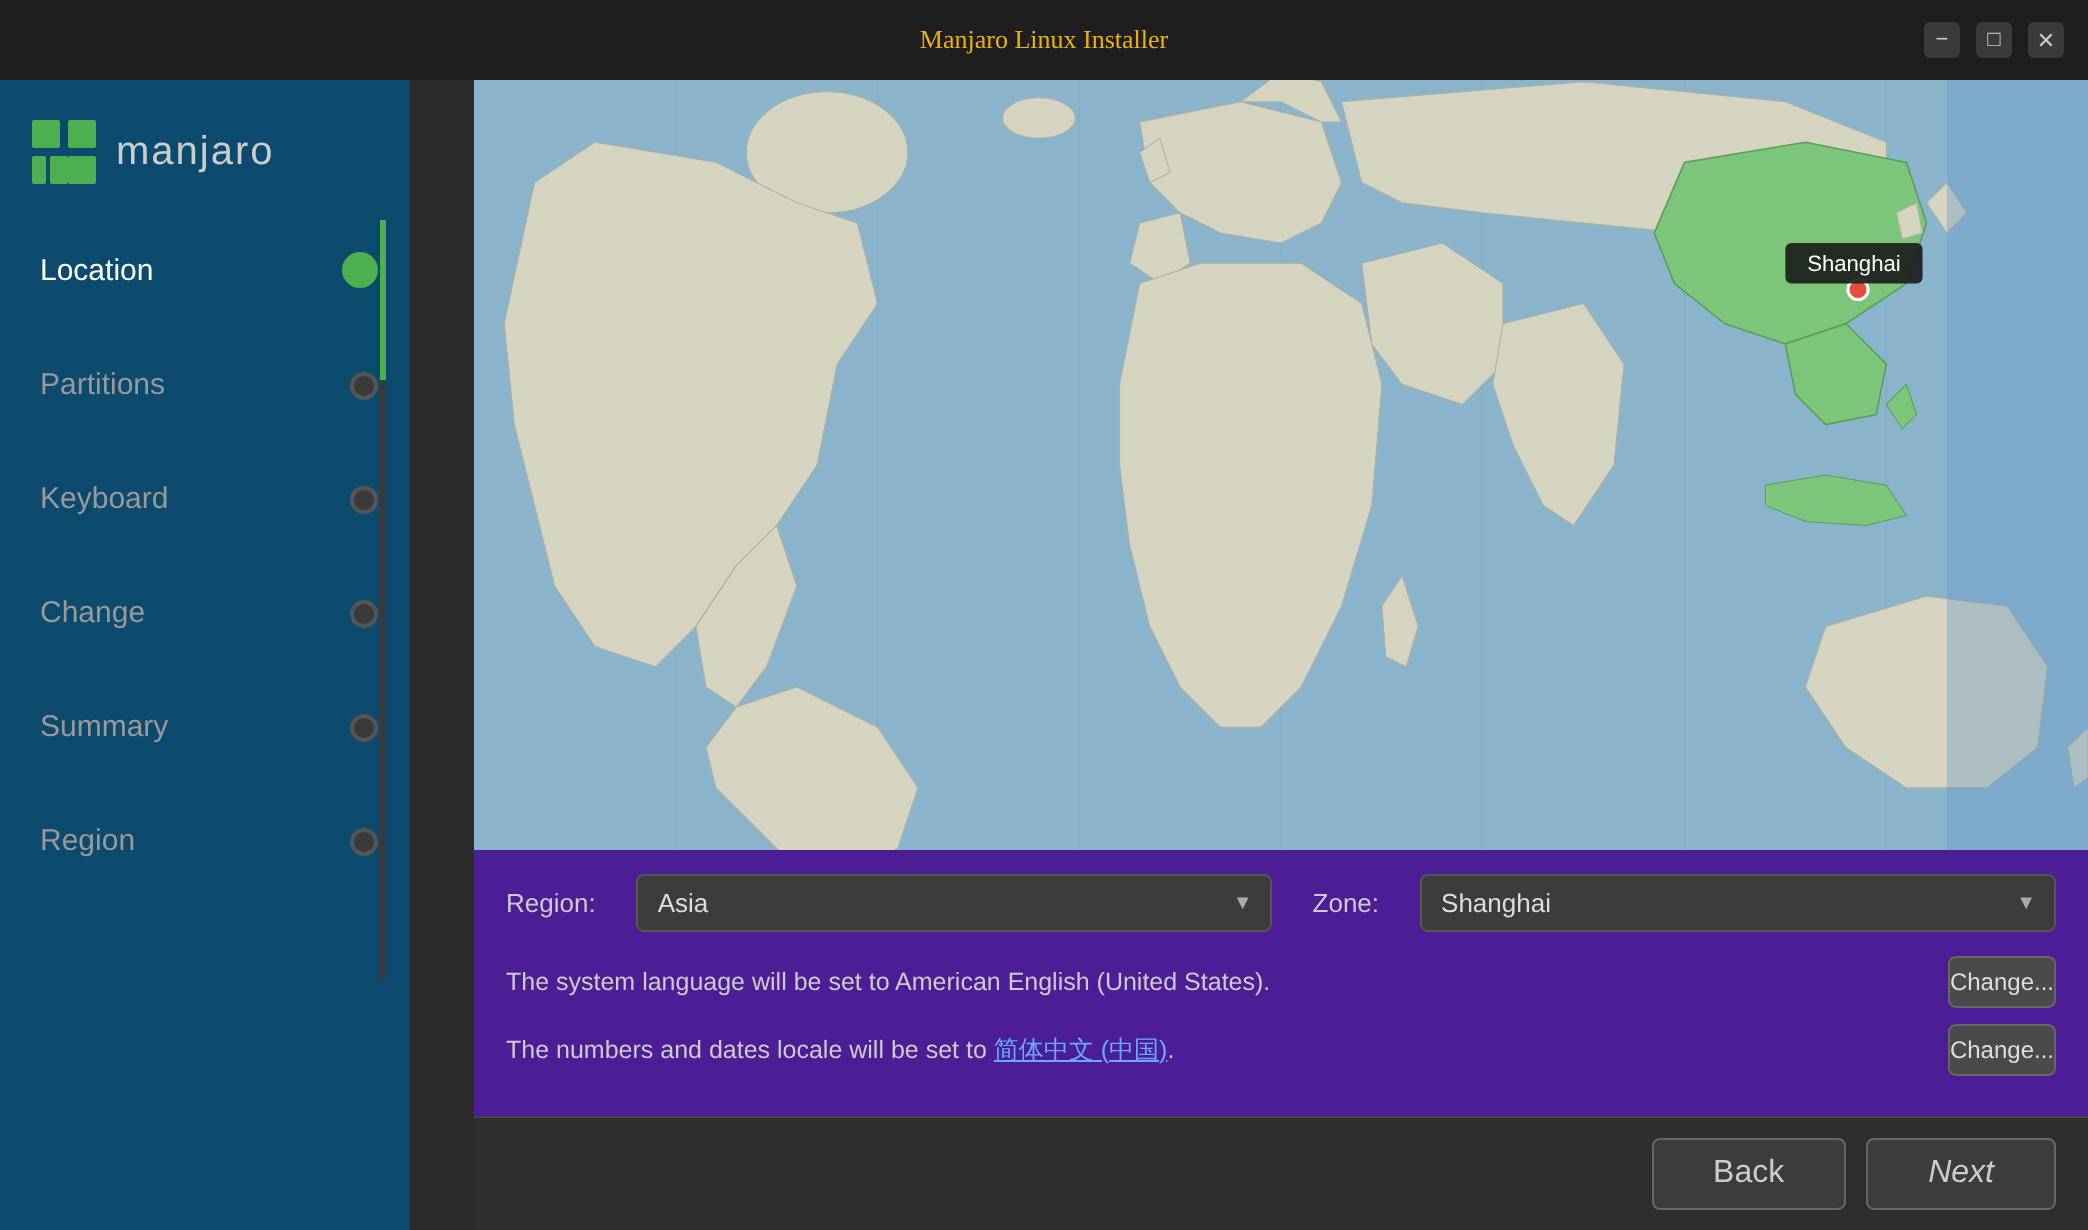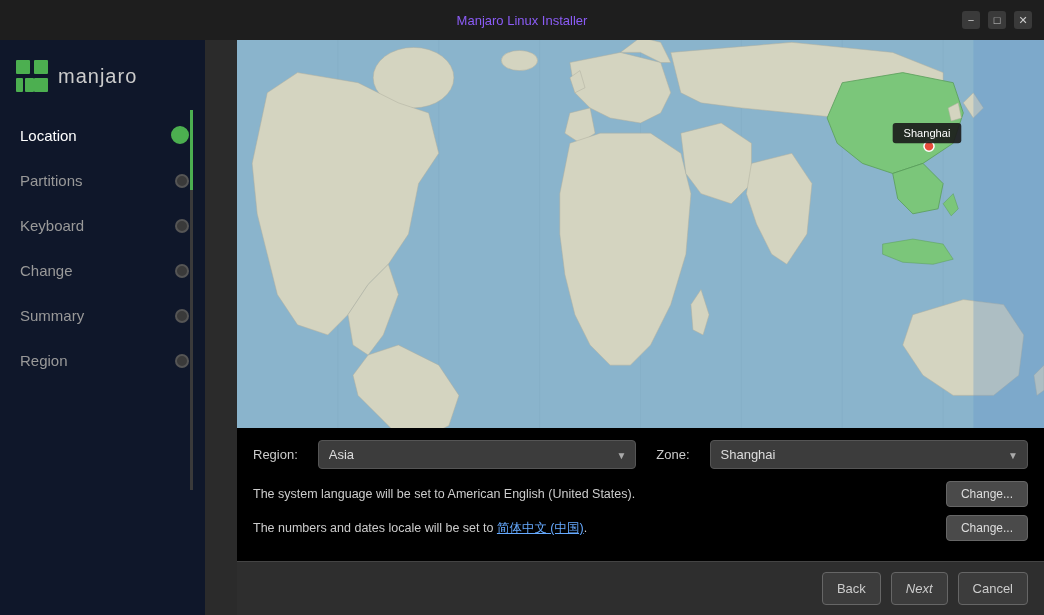--- a/index.html
+++ b/index.html
@@ -15,25 +15,26 @@
     .title-bar {
       background: #1e1e1e;
       height: 40px;
       display: flex;
       align-items: center;
       justify-content: space-between;
       padding: 0 12px;
       flex-shrink: 0;
     }
     .title-bar-title {
-      color: #8b5cf6;
+      color: #eab308;
       font-size: 13px;
       position: absolute;
       left: 50%;
       transform: translateX(-50%);
+      font-family: Liberation Serif, serif;
     }
     .title-bar-controls {
       display: flex;
       gap: 8px;
       margin-left: auto;
     }
     .title-btn {
       width: 18px;
       height: 18px;
       background: #3a3a3a;
@@ -46,21 +47,21 @@
       color: #ccc;
       font-size: 11px;
     }
     .main-container {
       display: flex;
       flex: 1;
       overflow: hidden;
     }
     .sidebar {
       width: 205px;
-      background: #0f172a;
+      background: #0c4a6e;
       display: flex;
       flex-direction: column;
       flex-shrink: 0;
       position: relative;
       padding-top: 10px;
     }
     .logo-area {
       display: flex;
       align-items: center;
       padding: 10px 16px 20px 16px;
@@ -90,21 +91,21 @@
       left: 190px;
       top: 70px;
       width: 3px;
       height: 80px;
       background: #4caf50;
       z-index: 2;
     }
     .nav-items {
       display: flex;
       flex-direction: column;
-      gap: 0;
+      gap: 12px;
     }
     .nav-item {
       display: flex;
       align-items: center;
       justify-content: space-between;
       padding: 14px 16px 14px 20px;
       color: #999;
       font-size: 15px;
       cursor: pointer;
       position: relative;
@@ -143,21 +144,21 @@
       min-height: 0;
     }
     .map-bg {
       background: #8ab4d4;
       width: 100%;
       height: 100%;
       position: relative;
       overflow: hidden;
     }
     .controls-area {
-      background: #000000;
+      background: #4c1d95;
       padding: 12px 16px;
       flex-shrink: 0;
     }
     .region-zone-row {
       display: flex;
       align-items: center;
       gap: 20px;
       margin-bottom: 12px;
     }
     .field-label {
@@ -202,38 +203,38 @@
     }
     .info-text .locale-highlight {
       color: #6af;
       text-decoration: underline;
     }
     .change-btn {
       background: #4a4a4a;
       color: #ddd;
       border: 1px solid #666;
       border-radius: 4px;
-      padding: 5px 14px;
+      padding: 5px 0;
       font-size: 12px;
       cursor: pointer;
       white-space: nowrap;
     }
     .bottom-nav {
       background: #2e2e2e;
       padding: 10px 16px;
       display: flex;
       justify-content: flex-end;
       gap: 10px;
       border-top: 1px solid #444;
       flex-shrink: 0;
     }
     .nav-btn {
-      padding: 8px 14px;
+      padding: 8px 30px;
       border-radius: 4px;
-      font-size: 13px;
+      font-size: 16px;
       cursor: pointer;
       border: 1px solid #666;
     }
     .nav-btn.back {
       background: #3c3c3c;
       color: #ccc;
     }
     .nav-btn.next {
       background: #3c3c3c;
       color: #ccc;
@@ -419,17 +420,16 @@
         <span class="info-text">
           <span>The numbers and dates locale will be set to </span><span class="locale-highlight">简体中文 (中国)</span><span>.</span>
         </span>
         <button class="change-btn">Change...</button>
       </div>
     </div>
 
     <div class="bottom-nav">
       <button class="nav-btn back">Back</button>
       <button class="nav-btn next">Next</button>
-      <button class="nav-btn cancel">Cancel</button>
     </div>
 
   </div>
 </div>
 
 </body></html>

